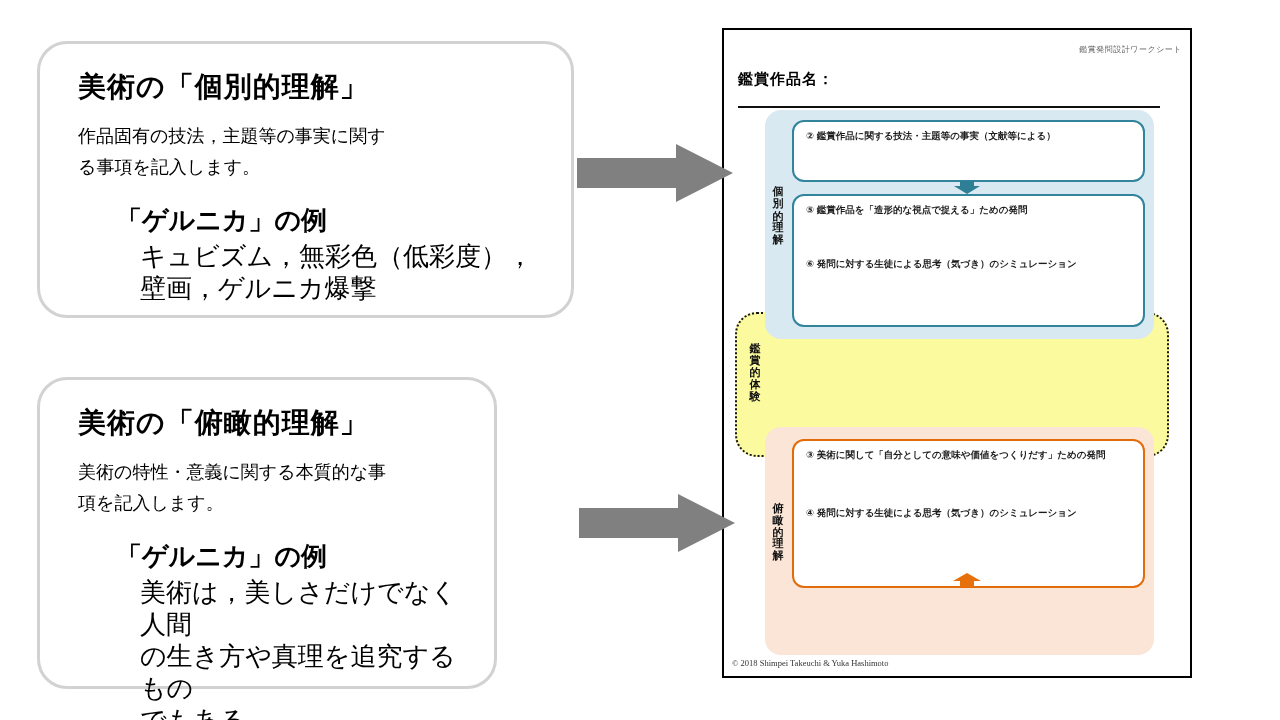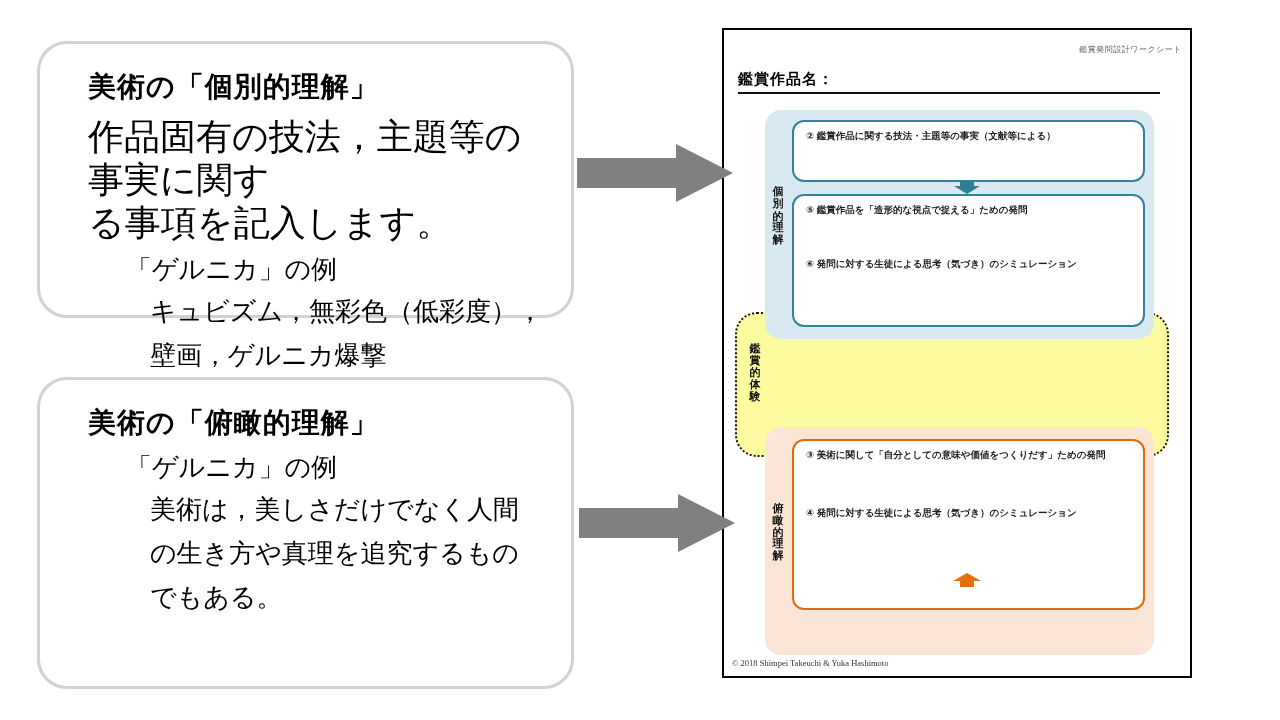--- a/index.html
+++ b/index.html
@@ -4,43 +4,43 @@
 <style>
   html,body { margin:0; padding:0; }
   body {
     width:1280px; height:720px; background:#ffffff; position:relative; overflow:hidden;
     font-family:"Liberation Sans","DejaVu Sans",sans-serif; color:#000;
   }
 
   
   .callout {
     position:absolute; background:#fff; border:3px solid #d2d2d2; border-radius:30px;
-    box-sizing:border-box; padding:24px 26px 0 48px; z-index:2;
+    box-sizing:border-box; padding:24px 26px 0 38px; z-index:2;
   }
   #callout-1 { left:37px; top:41px;  width:537px; height:277px; }
-  #callout-2 { left:37px; top:377px; width:537px; height:312px; }
+  #callout-2 { left:37px; top:377px; width:460px; height:312px; }
   .callout .title   { font-size:28px; font-weight:bold; letter-spacing:1px; }
-  .callout .body    { font-size:36px; line-height:43px; margin-top:9px; white-space:pre-line; }
-  .callout .ex-label{ font-size:26px; font-weight:normal; margin-top:8px; margin-left:38px; }
-  .callout .ex-text { font-size:26px; line-height:44px; margin-top:2px; margin-left:62px; white-space:pre-line; }
+  .callout .body    { font-size:18px; line-height:31px; margin-top:15px; white-space:pre-line; }
+  .callout .ex-label{ font-size:26px; font-weight:bold; margin-top:20px; margin-left:38px; }
+  .callout .ex-text { font-size:26px; line-height:32px; margin-top:2px; margin-left:62px; white-space:pre-line; }
 
   
   .big-arrow { position:absolute; z-index:6; }
   #arrow-1 { left:577px; top:142px; }
   #arrow-2 { left:579px; top:492px; }
 
   
   .page {
     position:absolute; left:722px; top:28px; width:470px; height:650px;
     background:#fff; border:2px solid #000; box-sizing:border-box; z-index:1;
   }
   .page-label { position:absolute; top:14px; right:8px; font-size:8px; color:#5f5f5f; letter-spacing:0.5px; }
   .heading {
     position:absolute; left:14px; top:40px; width:422px; font-size:15px; font-weight:bold;
-    letter-spacing:1px; border-bottom:2px solid #101010; padding-bottom:3px;
+    letter-spacing:1px; border-bottom:2px solid #101010; padding-bottom:17px;
   }
 
   .yellow-zone {
     position:absolute; left:11px; top:282px; width:434px; height:145px;
     background:#fbfa9e; border:2px dotted #151515; border-radius:22px; box-sizing:border-box; z-index:1;
   }
   .section-blue {
     position:absolute; left:41px; top:80px; width:389px; height:229px;
     background:#d9e9f1; border-radius:16px; z-index:2;
   }
@@ -55,21 +55,21 @@
   }
   #vlabel-individual { left:46px; top:147px; }
   #vlabel-experience { left:23px; top:303px; }
   #vlabel-overview   { left:46px; top:463px; }
 
   .wbox { position:absolute; background:#fff; box-sizing:border-box; border-radius:12px; z-index:3; }
   .wbox.blue   { border:2px solid #31849b; }
   .wbox.orange { border:2px solid #e36c0a; }
   #box-2  { left:68px; top:90px;  width:353px; height:62px;  }
   #box-56 { left:68px; top:164px; width:353px; height:133px; }
-  #box-34 { left:68px; top:409px; width:353px; height:171px; }
+  #box-34 { left:68px; top:409px; width:353px; height:149px; }
   #box-1  { left:68px; top:559px; width:353px; height:57px;  }
   .wbox .lbl { position:absolute; left:12px; right:8px; font-size:9.5px; font-weight:bold; color:#1c1c1c; line-height:1.35; }
   .lbl.t1 { top:8px; }
   #box-56 .lbl.t2 { top:62px; }
   #box-34 .lbl.t2 { top:66px; }
 
   .mini-arrow { position:absolute; z-index:4; }
   #down-arrow { left:230px; top:151px; }
   #up-arrow   { left:229px; top:543px; }
 
@@ -85,20 +85,22 @@
   <div class="title">美術の「個別的理解」</div>
   <div class="body">作品固有の技法，主題等の事実に関す
 る事項を記入します。</div>
   <div class="ex-label">「ゲルニカ」の例</div>
   <div class="ex-text">キュビズム，無彩色（低彩度），
 壁画，ゲルニカ爆撃</div>
 </div>
 
 <div class="callout" id="callout-2">
   <div class="title">美術の「俯瞰的理解」</div>
+  <div class="body">美術の特性・意義に関する本質的な事
+項を記入します。</div>
   <div class="ex-label">「ゲルニカ」の例</div>
   <div class="ex-text">美術は，美しさだけでなく人間
 の生き方や真理を追究するもの
 でもある。</div>
 </div>
 
 <svg class="big-arrow" id="arrow-1" width="158" height="62">
   <polygon points="0,16 99,16 99,2 156,31 99,60 99,46 0,46" fill="#808080"></polygon>
 </svg>
 <svg class="big-arrow" id="arrow-2" width="158" height="62">

